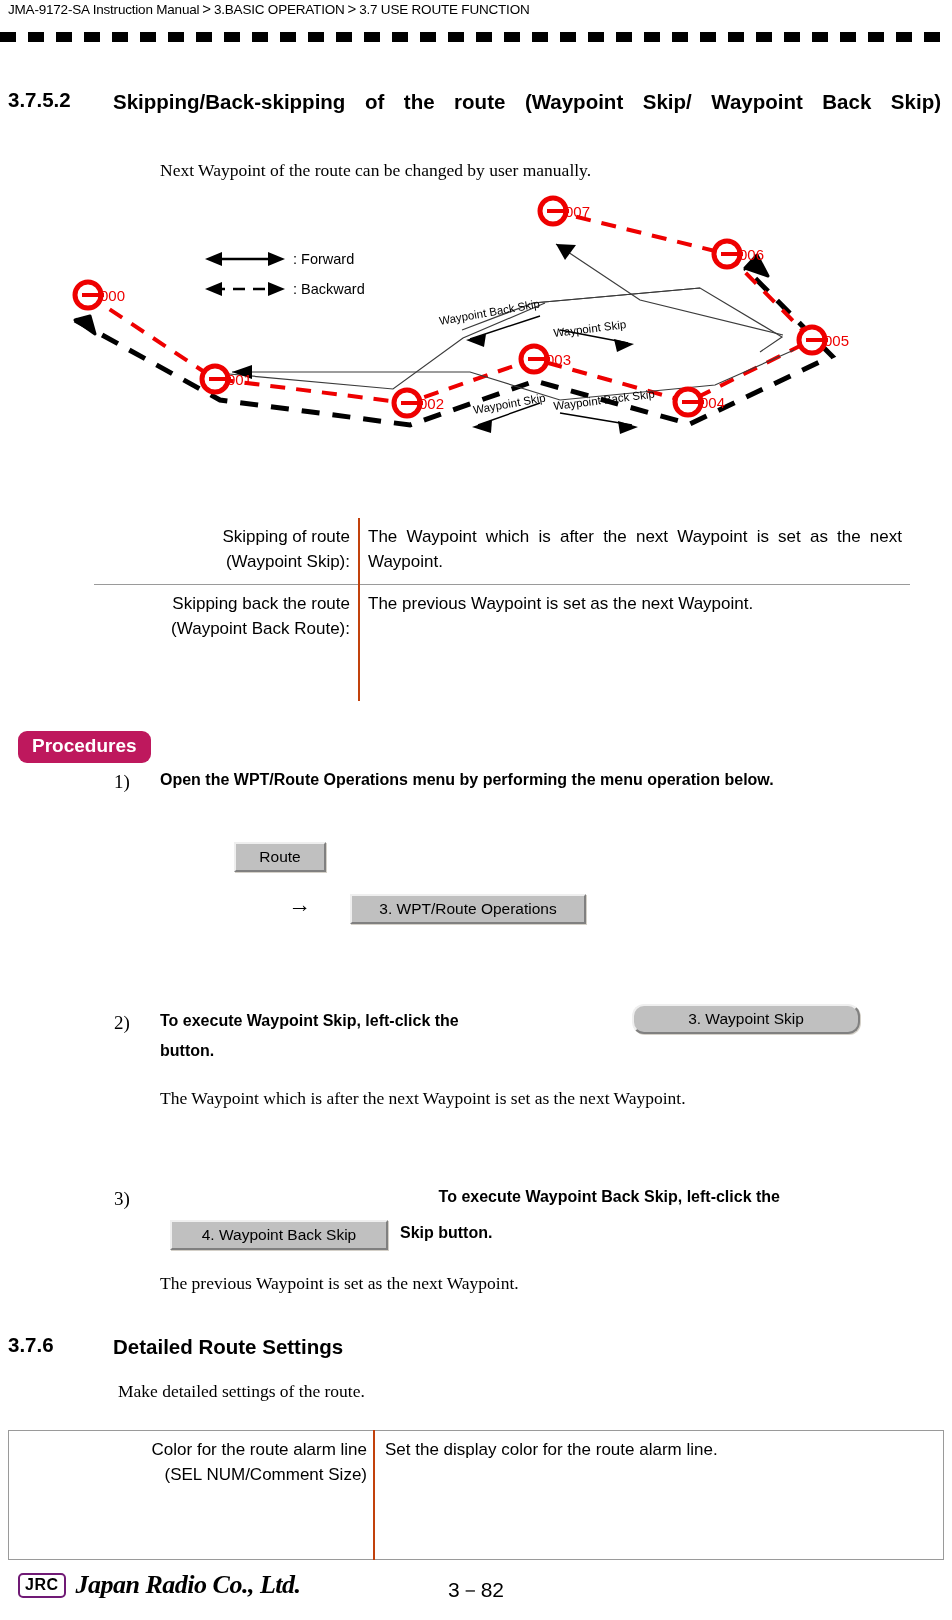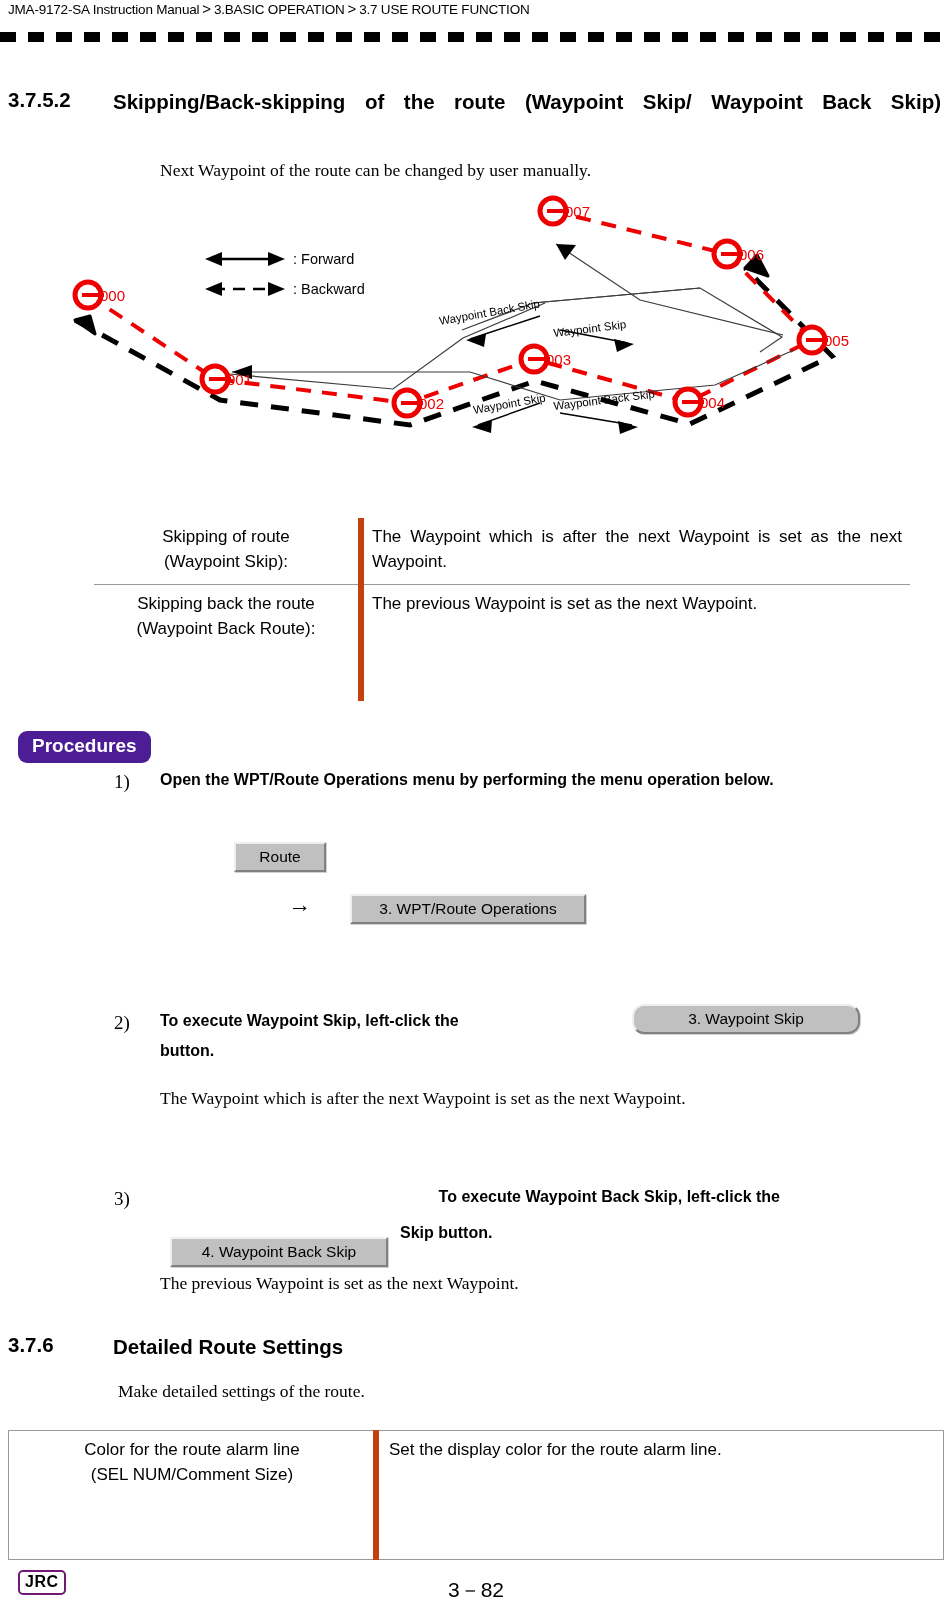--- a/index.html
+++ b/index.html
@@ -85,22 +85,22 @@
     position: absolute;
     border-collapse: collapse;
     font-family: "Liberation Sans", sans-serif;
     font-size: 17px;
   }
   .deftable td {
     vertical-align: top;
     padding: 6px 8px 10px 8px;
   }
   .deftable td.lbl {
-    text-align: center;
-    border-right: 6px solid #c2410c;
+    text-align: right;
+    border-right: 2px solid #c2410c;
     line-height: 25px;
   }
   .deftable td.val {
     text-align: justify;
     line-height: 25px;
   }
   .tbl1 { left: 94px; top: 518px; width: 816px; }
   .tbl1 .lbl { width: 248px; }
   .tbl1 tr.r2 td { border-top: 1px solid #9a9a9a; }
   .tbl1 .sp { height: 34px; }
@@ -114,21 +114,21 @@
   .tbl2 td { border: none; }
   .tbl2 td.lbl { width: 350px; padding-right: 6px; }
   .tbl2 td.val { padding-left: 10px; }
   .tbl2 .filler { height: 46px; }
 
   
   .proc-badge {
     position: absolute;
     left: 18px;
     top: 731px;
-    background: #4c1d95;
+    background: #be185d;
     color: #ffffff;
     font-weight: bold;
     font-size: 19px;
     padding: 4px 14px 6px 14px;
     border-radius: 9px;
     font-family: "Liberation Sans", sans-serif;
   }
 
   
   .step-num {
@@ -376,21 +376,21 @@
   <div class="btn3d" style="left:350px; top:894px; width:232px;">3. WPT/Route Operations</div>
 
   <div class="step-num" style="left:114px; top:1012px;">2)</div>
   <div class="step-txt" style="left:160px; top:1006px; width:480px;">To execute Waypoint Skip, left-click the</div>
   <div class="btn3d" style="left:632px; top:1004px; width:224px;border-radius:12px;">3. Waypoint Skip</div>
   <div class="step-txt" style="left:160px; top:1036px;">button.</div>
   <div class="body-serif" style="left:160px; top:1088px;">The Waypoint which is after the next Waypoint is set as the next Waypoint.</div>
 
   <div class="step-num" style="left:114px; top:1188px;">3)</div>
   <div class="step-txt" style="left:160px; top:1182px; width:620px;text-align:right;">To execute Waypoint Back Skip, left-click the</div>
-  <div class="btn3d" style="left:170px; top:1220px; width:214px;margin-top:17px;">4. Waypoint Back Skip</div>
+  <div class="btn3d" style="left:170px; top:1220px; width:214px;">4. Waypoint Back Skip</div>
   <div class="step-txt" style="left:400px; top:1218px;">Skip button.</div>
   <div class="body-serif" style="left:160px; top:1273px;">The previous Waypoint is set as the next Waypoint.</div>
 
   <div class="h-sec h-num" style="left:8px; top:1333px;">3.7.6</div>
   <div class="h-sec h-title noj" style="left:113px; top:1333px; width:600px;">Detailed Route Settings</div>
 
   <div class="body-serif" style="left:118px; top:1381px;">Make detailed settings of the route.</div>
 
   <table class="deftable tbl2">
     <tbody>
@@ -403,16 +403,17 @@
     </tr>
     <tr>
       <td class="lbl filler"></td>
       <td class="val filler"></td>
     </tr>
   </tbody>
     </table>
 
   <div class="footer-logo">
     <span class="jrc-box">JRC</span>
+    <span class="jrc-name">Japan Radio Co., Ltd.</span>
   </div>
   <div class="page-no">3－82</div>
 
 </div>
 
 </body></html>

